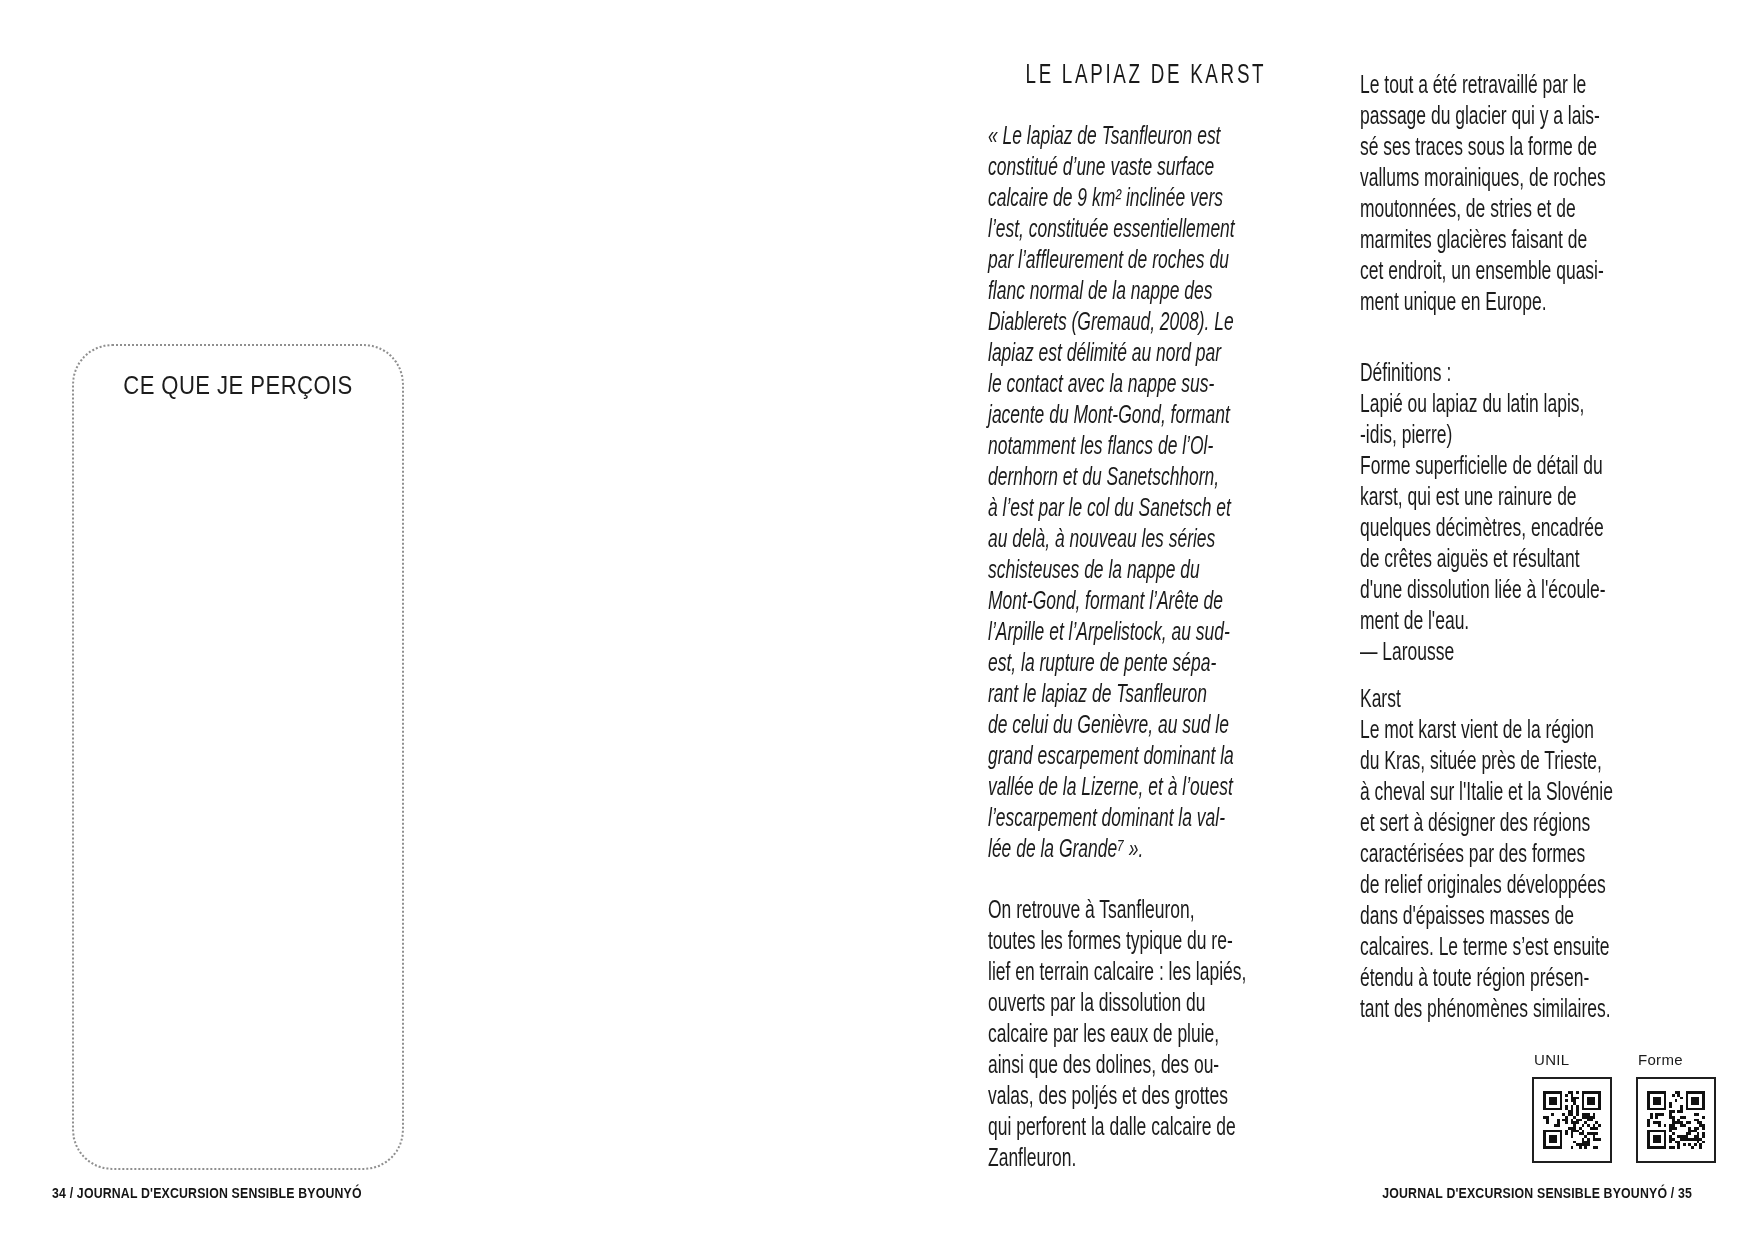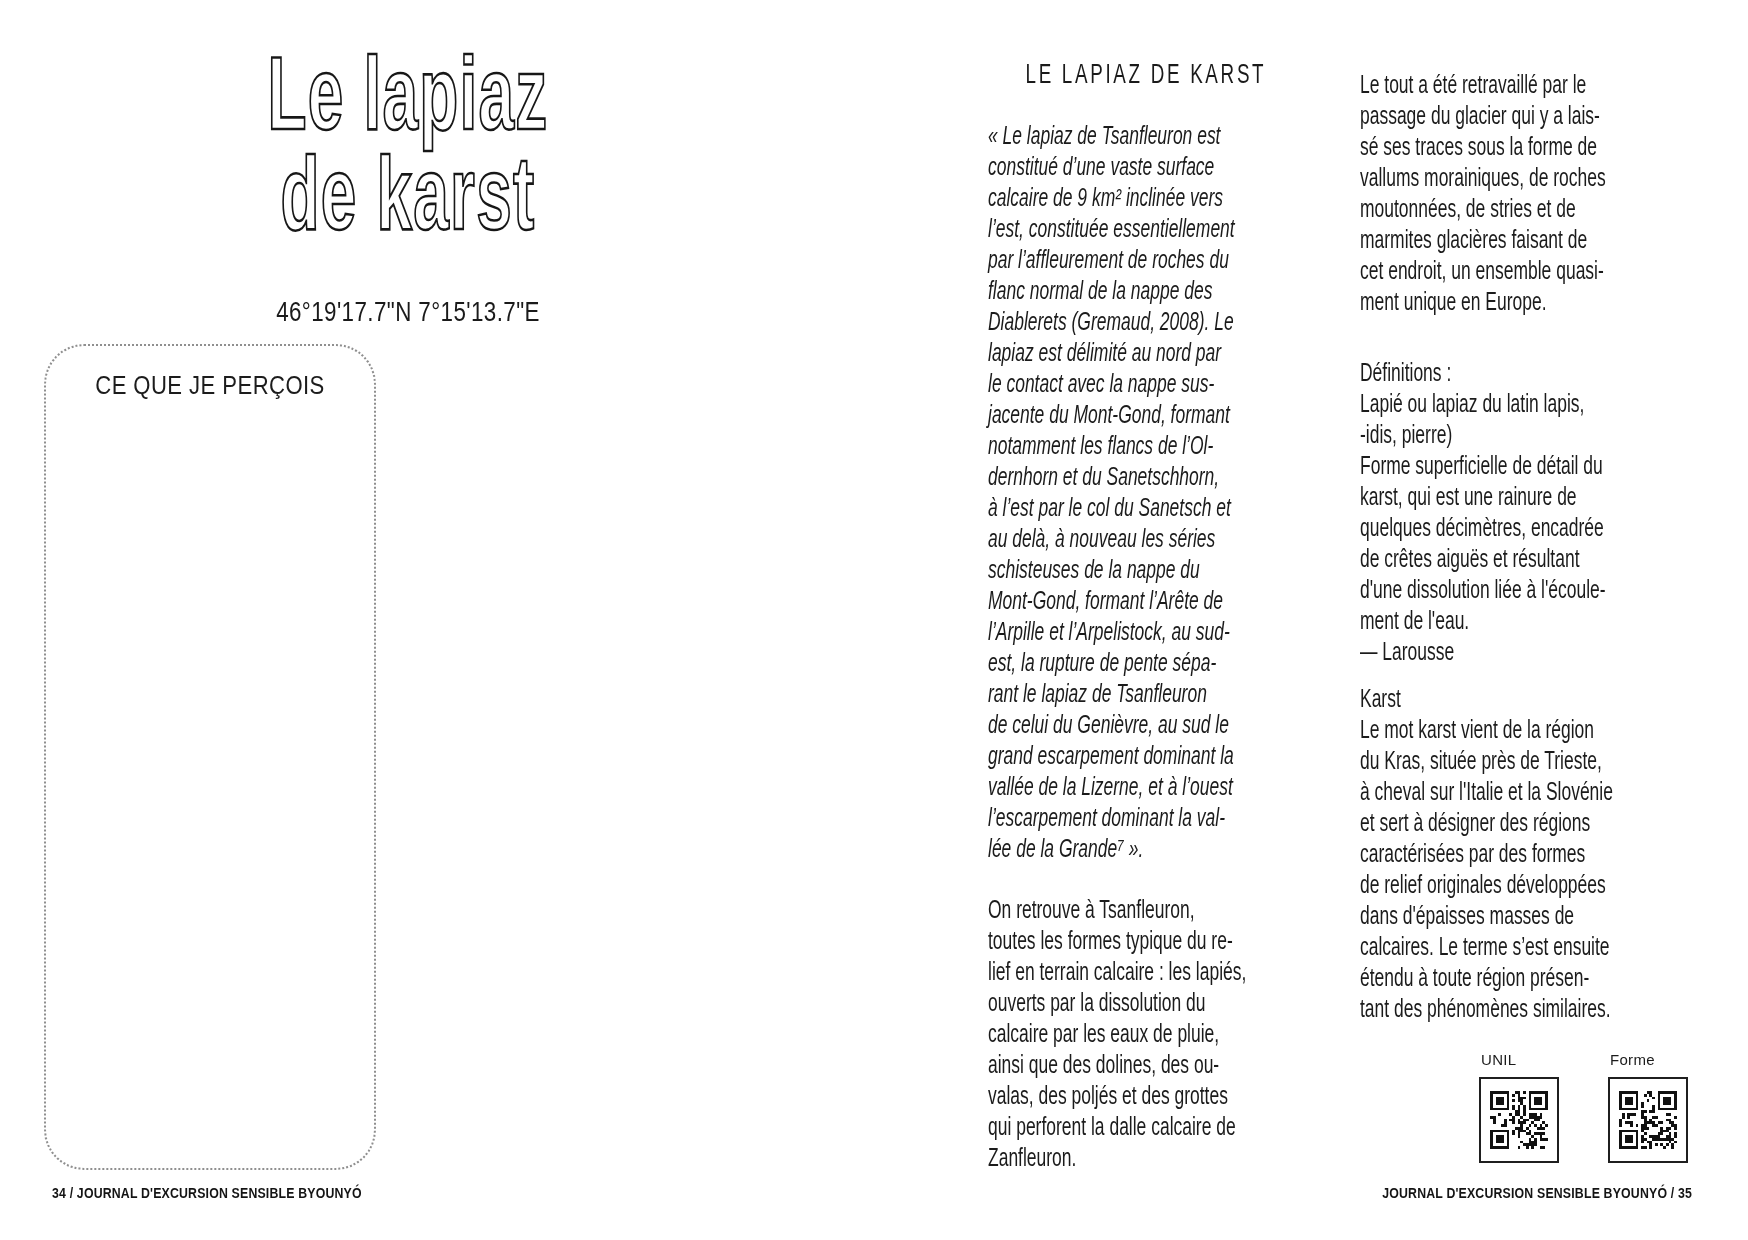--- a/index.html
+++ b/index.html
@@ -18,21 +18,21 @@
     font-size:103px; line-height:100px; font-weight:700; letter-spacing:2px;
     color:#ffffff; -webkit-text-stroke:2.6px #171717;
     transform:scaleX(0.62); transform-origin:50% 0;
   }
   .coords {
     width:700px; text-align:center; margin-top:52px;
     font-size:28px; font-weight:400; letter-spacing:0.5px; color:#1a1a1a;
     transform:scaleX(0.80); transform-origin:50% 0;
   }
 
-  .boxes { position:absolute; left:44px; top:344px; width:700px; height:826px; display:flex; gap:35px; }
+  .boxes { position:absolute; left:72px; top:344px; width:700px; height:826px; display:flex; gap:35px; }
   .note-box { height:100%; background:#ffffff; }
   .note-box.dotted { width:332px; border:2px dotted #8f8f8f; border-radius:40px; }
   .note-box.solid  { width:333px; border:2px solid #2e2e2e; border-radius:45px; }
   .box-label {
     width:100%; text-align:center; margin-top:24px;
     font-size:26px; font-weight:400; letter-spacing:0.5px; color:#1c1c1c;
     transform:scaleX(0.85); transform-origin:50% 0;
   }
 
   
@@ -42,21 +42,21 @@
 
   .cx { width:470px; transform:scaleX(0.672); transform-origin:0 0; }
   .txt { font-size:26px; line-height:31px; white-space:pre-line; color:#1b1b1b; }
   .sec-header { text-align:center; font-size:28px; letter-spacing:4px; font-weight:400; }
   .quote { font-style:italic; margin-top:30px; }
   .after-quote { margin-top:30px; }
   .defs { margin-top:40px; }
   .karst { margin-top:16px; }
 
   
-  .qr-row { position:absolute; left:1479px; top:1051px; display:flex; gap:49px; }
+  .qr-row { position:absolute; left:1532px; top:1051px; display:flex; gap:24px; }
   .qr-group { display:flex; flex-direction:column; }
   .qr-label { font-size:15px; letter-spacing:0.3px; color:#1b1b1b; margin:0 0 9px 2px; font-weight:400; }
   .qr-box {
     width:80px; height:86px; border:2px solid #1f1f1f; background:#ffffff;
     display:flex; align-items:center; justify-content:center;
   }
   .qr-code { width:58px; height:58px; }
   .qr-code svg { display:block; width:58px; height:58px; shape-rendering:crispEdges; }
 
   
@@ -65,25 +65,20 @@
     letter-spacing:0.2px; color:#141414; white-space:nowrap;
   }
   .footer-left  { left:52px;  transform:scaleX(0.88); transform-origin:0 50%; }
   .footer-right { right:56px; transform:scaleX(0.88); transform-origin:100% 50%; }
 </style>
 </head>
 <body>
 
 <div class="page">
 
-  <div class="lp-inner">
-    <h1 class="big-title">Le lapiaz
-de karst</h1>
-    <div class="coords">46°19'17.7"N 7°15'13.7"E</div>
-  </div>
 
   <div class="boxes">
     <div class="note-box dotted">
       <div class="box-label">CE QUE JE PERÇOIS</div>
     </div>
   </div>
 
   <div class="footer footer-left">34 / JOURNAL D'EXCURSION SENSIBLE BYOUNYÓ</div>
 
   <div class="col col1">

